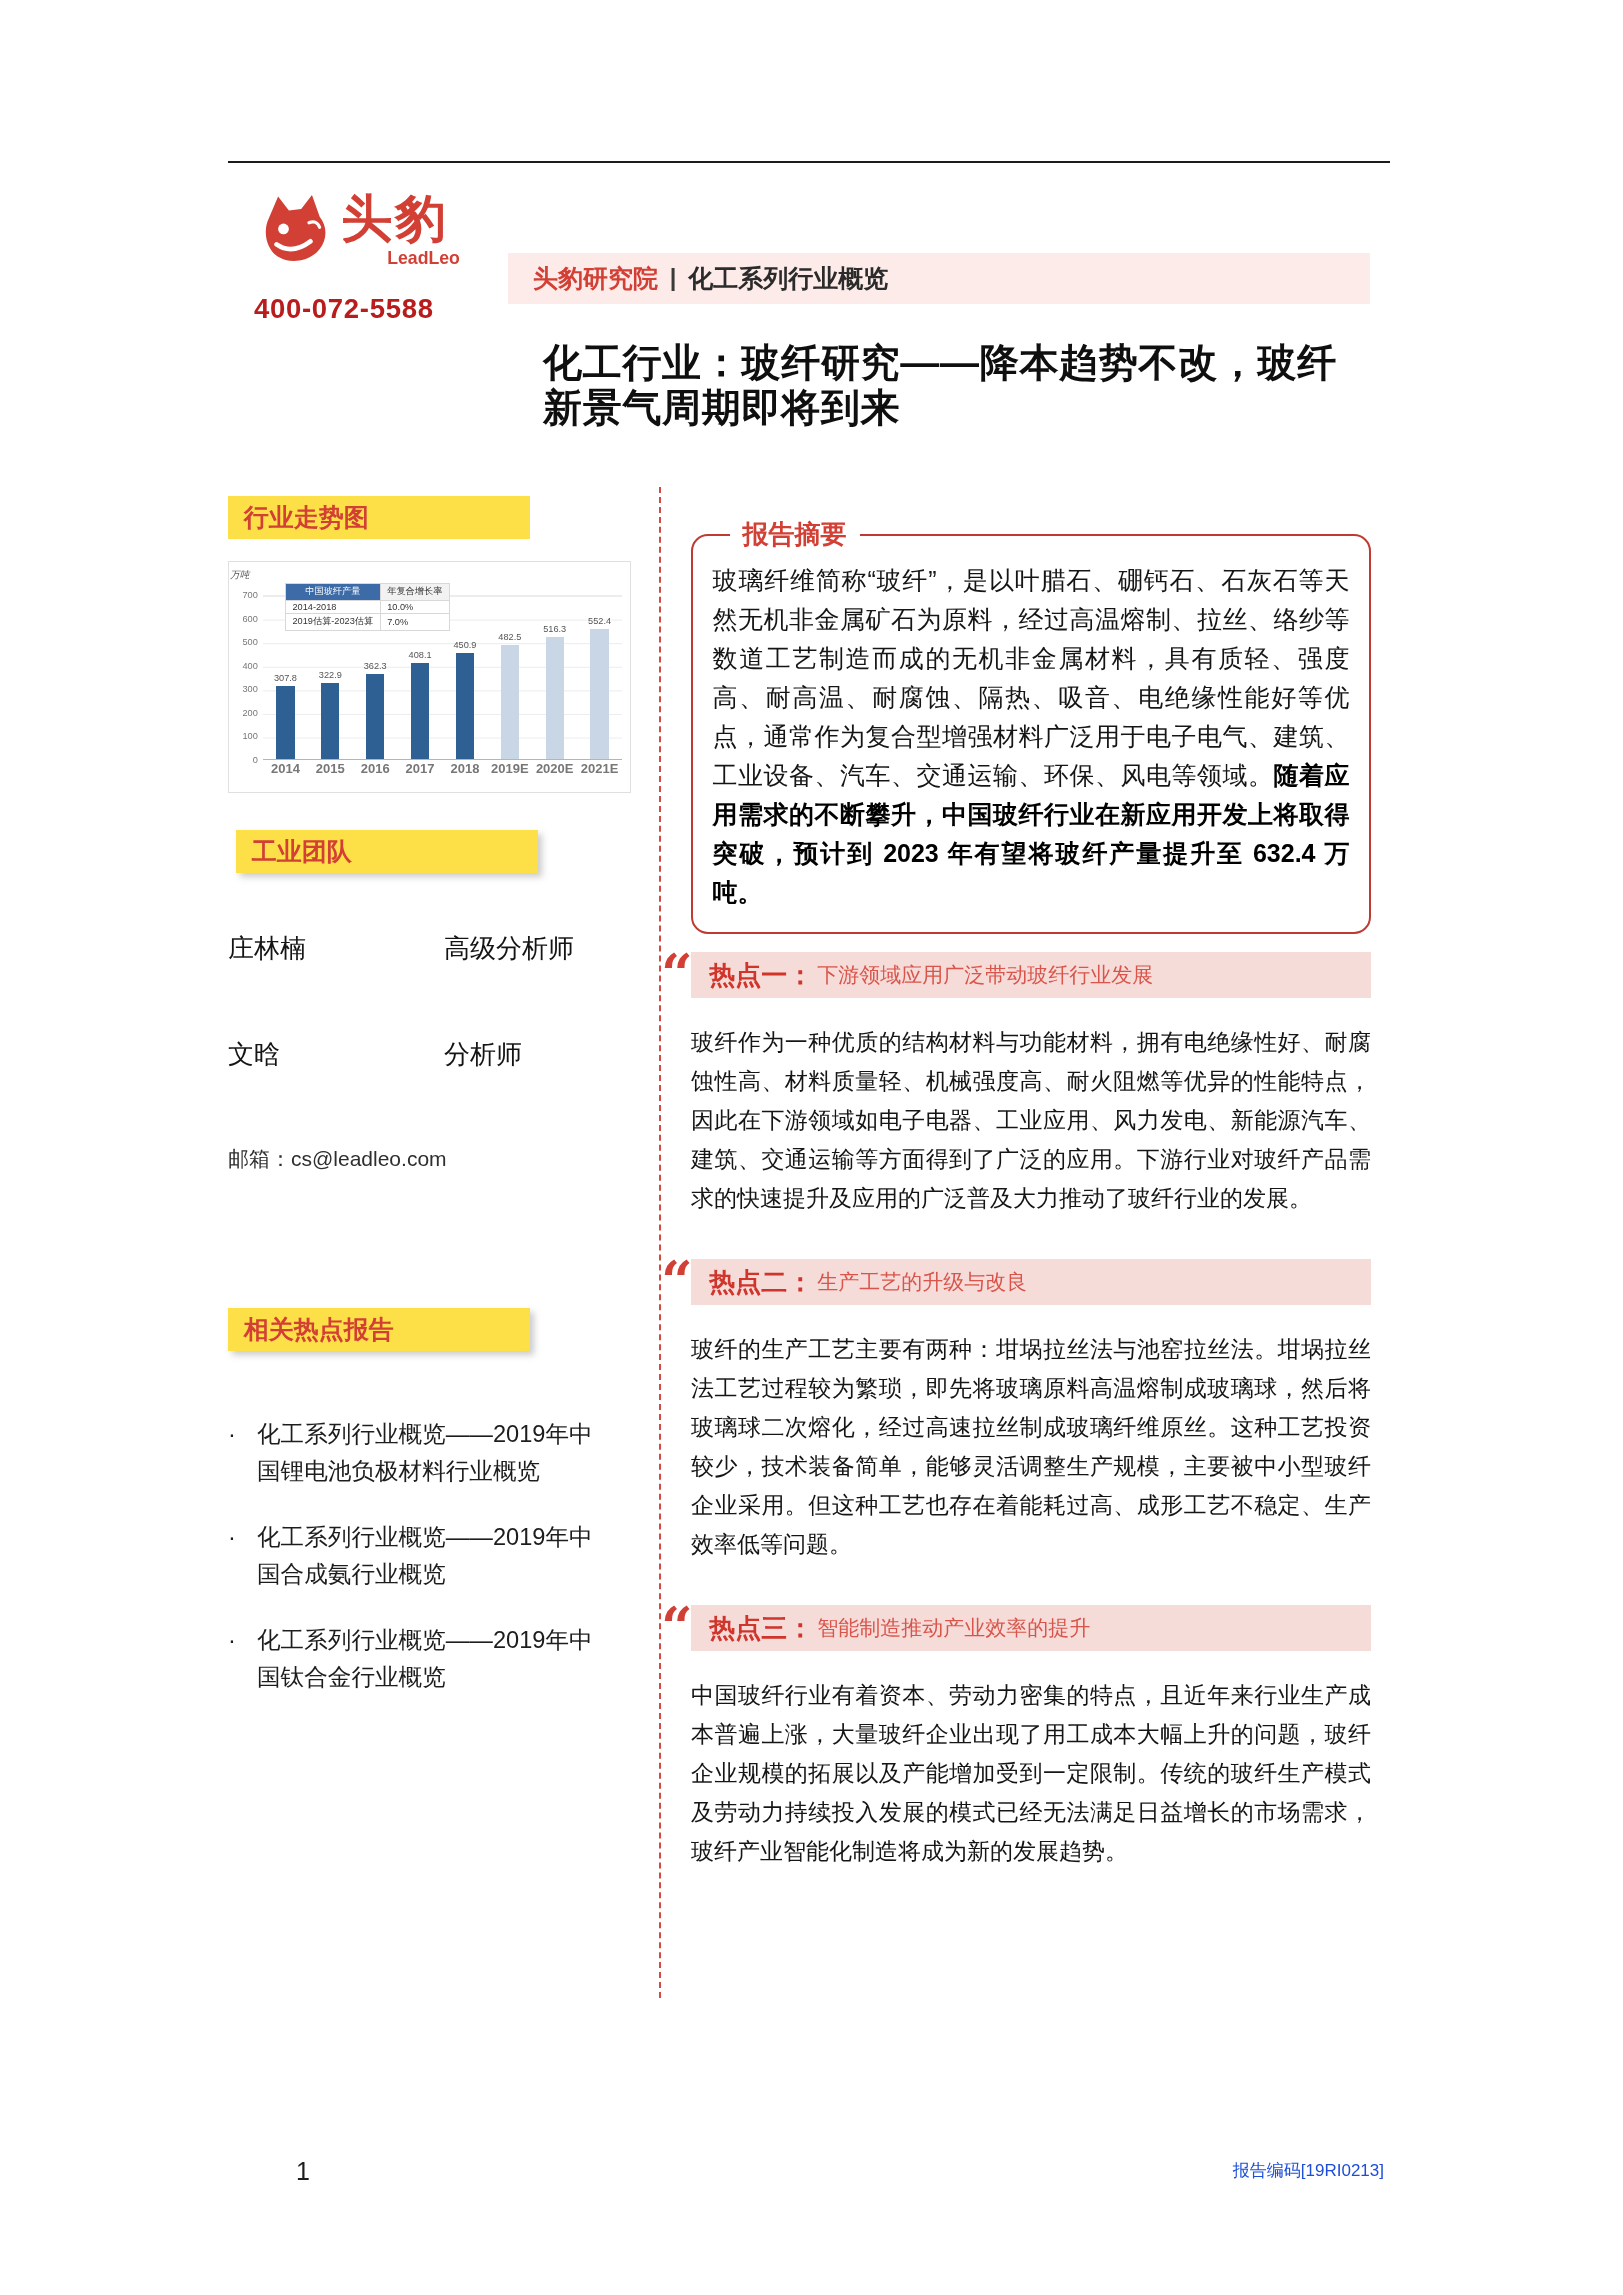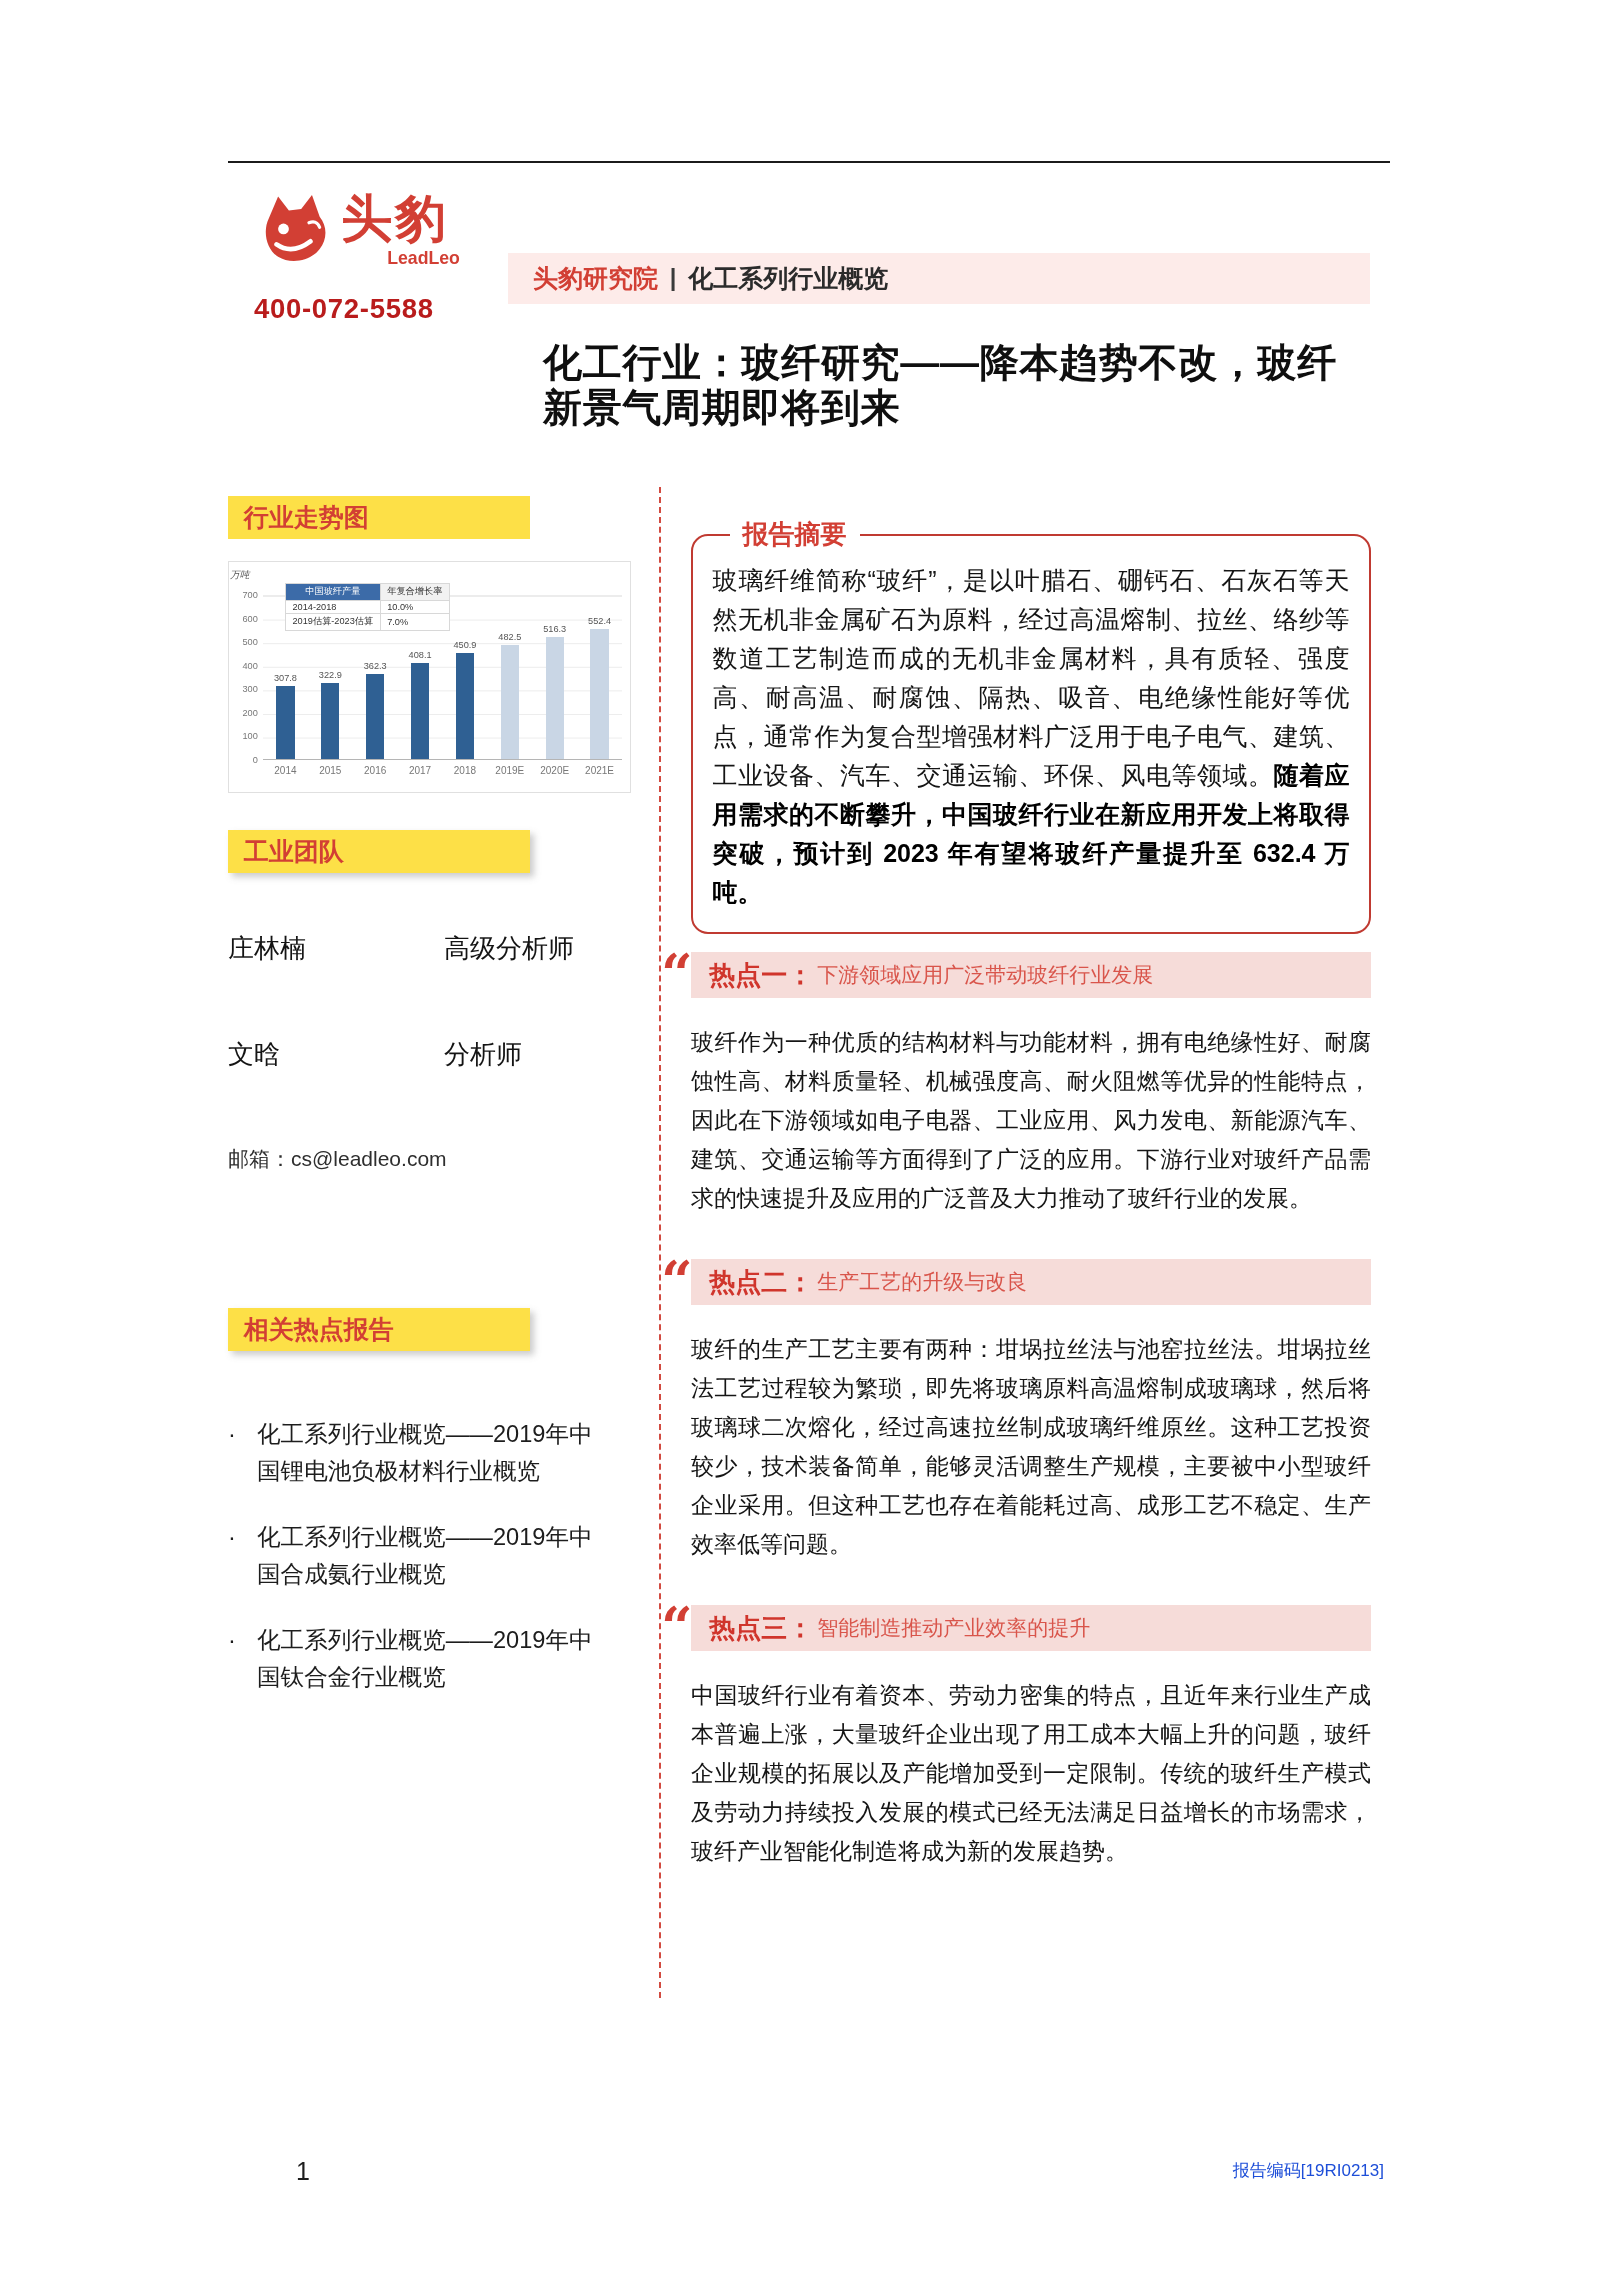--- a/index.html
+++ b/index.html
@@ -35,23 +35,23 @@
   .chart-legend th, .chart-legend td { border: 0.7px solid #d8d8d8; padding: 1.3px 6.5px; font-size: 9.2px; font-weight: normal; color: #333; white-space: nowrap; }
   .chart-legend th.series-th { background: #3c6ba8; color: #fff; }
   .chart-legend th.cagr-th { background: #f2f2f2; }
   .chart-plot { display: flex; margin: 33px 7.9px 0 6.5px; }
   .y-axis { width: 27.5px; height: 165px; display: flex; flex-direction: column; justify-content: space-between; padding-right: 5.2px; }
   .ytick { height: 0; display: flex; align-items: center; justify-content: flex-end; font-size: 9.2px; color: #777; }
   .plot-area { position: relative; flex: 1; height: 165px; display: flex; align-items: flex-end; justify-content: space-around; border-bottom: 0.7px solid #b5b5b5; border-top: 0.7px solid #ececec; background-image: linear-gradient(to top, transparent 0, transparent 23px, #ececec 23px, #ececec 23.6px); background-size: 100% 23.6px; }
   .bar-slot { position: relative; display: flex; flex-direction: column; align-items: center; justify-content: flex-end; height: 165px; width: 39px; }
   .bar { width: 18.3px; }
   .bar-val { font-size: 9.2px; color: #555; margin-bottom: 2.6px; white-space: nowrap; }
-  .bar-cat { position: absolute; bottom: -17px; width: 100%; text-align: center; font-size: 10px; color: #777; white-space: nowrap; }
-
-  .team-band { margin-top: 37px; }
+  .bar-cat { position: absolute; bottom: -17px; width: 100%; text-align: center; font-size: 13px; color: #777; white-space: nowrap; font-weight: bold; }
+
+  .team-band { margin-top: 37px; margin-left: 8px; }
   .team-row { display: flex; margin-top: 58px; }
   .team-row + .team-row { margin-top: 71px; }
   .team-name { width: 216px; font-size: 26px; color: #141414; }
   .team-role { font-size: 26px; color: #141414; }
   .email { margin-top: 73px; font-size: 21px; color: #2e2e2e; }
 
   .related-band { margin-top: 135px; }
   .related-list { margin-top: 65px; width: 386px; }
   .rel-item { display: flex; margin-bottom: 29px; }
   .rel-bullet { width: 29px; font-size: 23.6px; color: #1d1d1d; line-height: 37px; }

